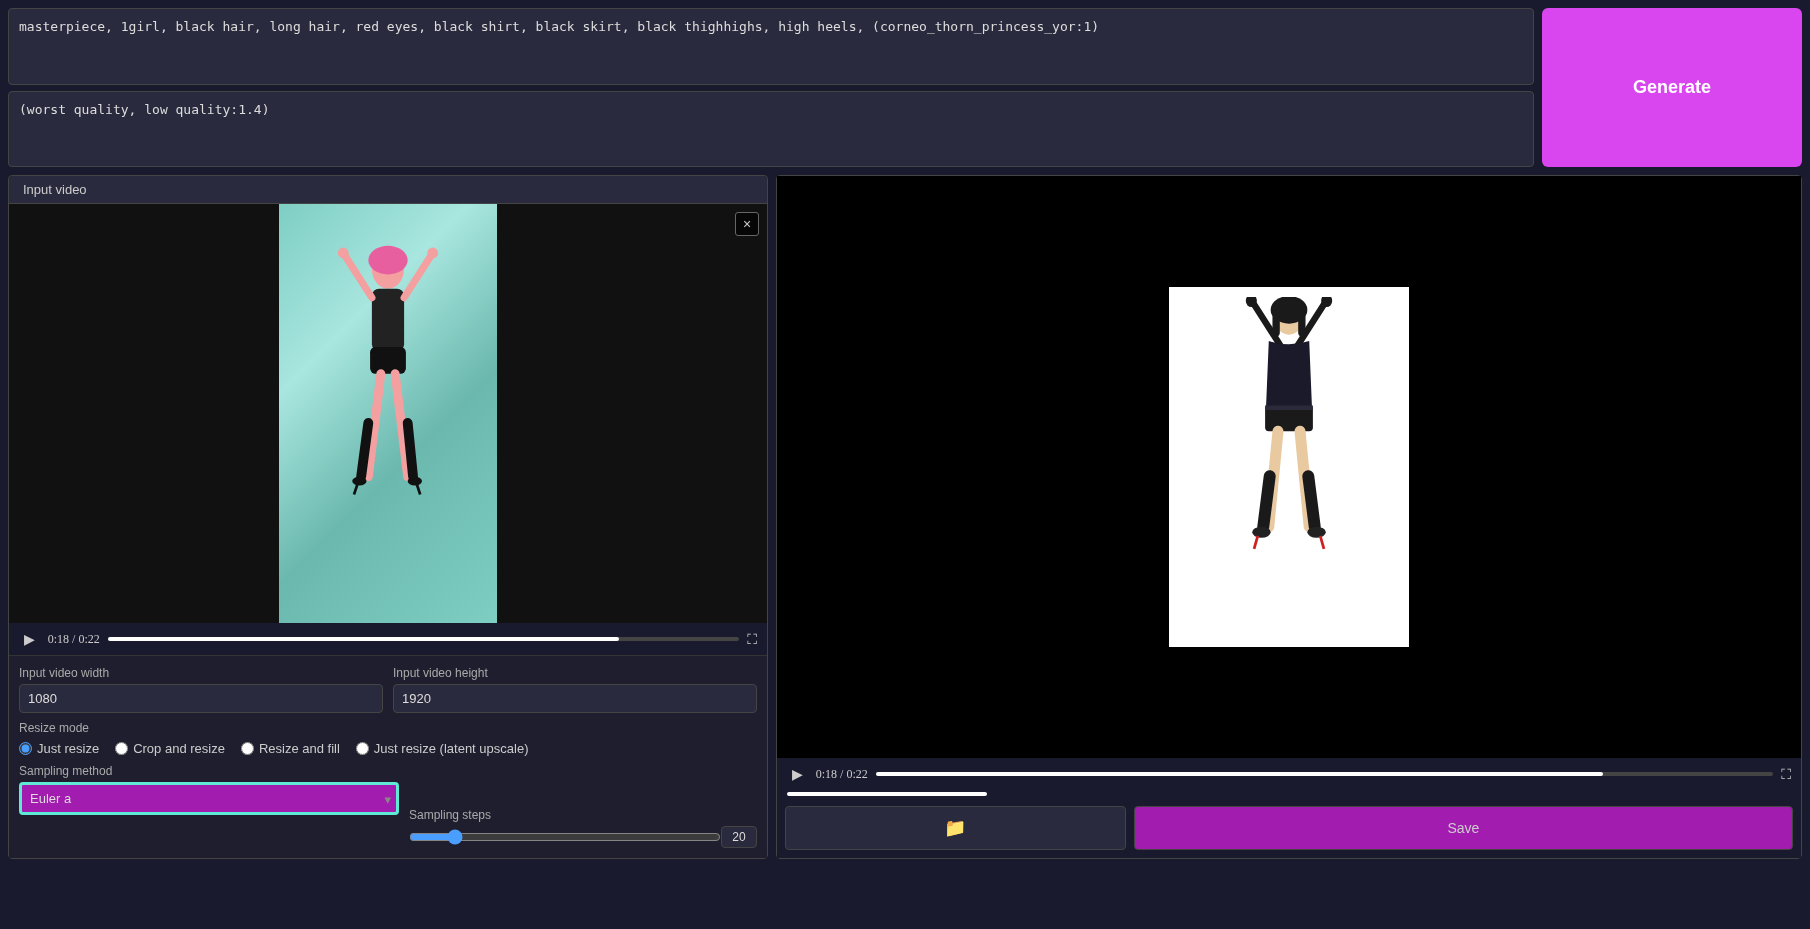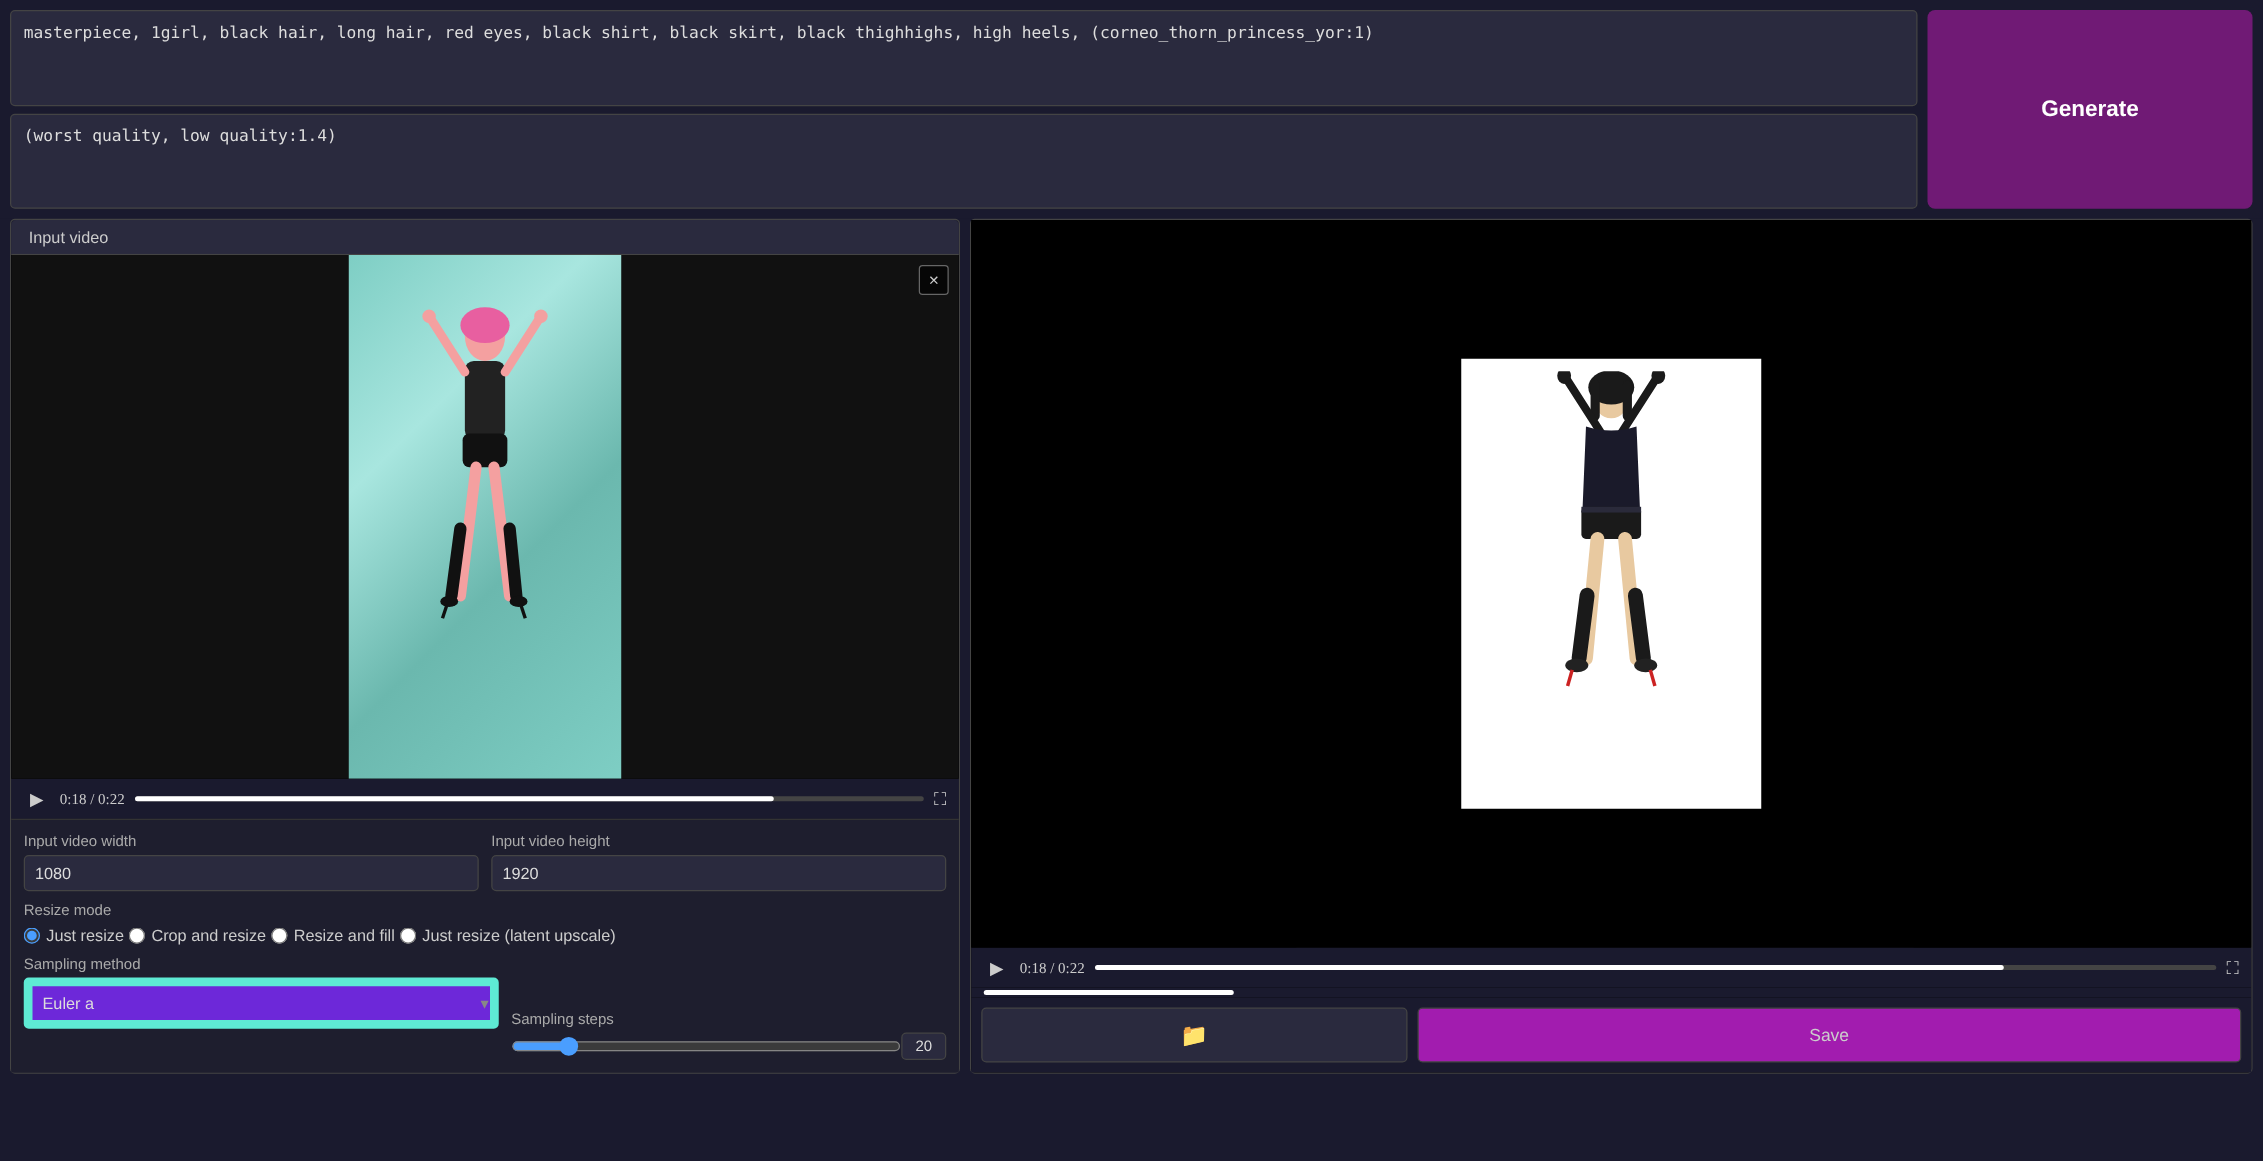--- a/index.html
+++ b/index.html
@@ -46,21 +46,21 @@
       border-radius: 4px;
       color: #ddd;
       padding: 10px;
       font-size: 13px;
       resize: none;
       flex: 1;
       width: 100%;
     }
 
     .generate-btn {
-      background: #701a75;
+      background: #d946ef;
       border: none;
       border-radius: 6px;
       color: white;
       font-size: 18px;
       font-weight: bold;
       cursor: pointer;
       width: 260px;
       min-height: 158px;
     }
 
@@ -247,21 +247,21 @@
     }
 
     .resize-mode-label {
       font-size: 12px;
       color: #aaa;
       margin-bottom: 6px;
     }
 
     .radio-group {
       display: flex;
-      gap: 4px;
+      gap: 16px;
       flex-wrap: wrap;
     }
 
     .radio-item {
       display: flex;
       align-items: center;
       gap: 5px;
       cursor: pointer;
     }
 
@@ -285,22 +285,22 @@
     .sampling-method-group {
       flex: 0 0 380px;
     }
 
     .sampling-steps-group {
       flex: 1;
       margin-top: 44px;
     }
 
     .select-input {
-      background: #6d28d9;
-      border: 7px solid #5eead4;
+      background: #a21caf;
+      border: 3px solid #5eead4;
       border-radius: 4px;
       color: #ddd;
       padding: 6px 8px;
       font-size: 13px;
       width: 100%;
       appearance: none;
       cursor: pointer;
     }
 
     .select-wrapper {

